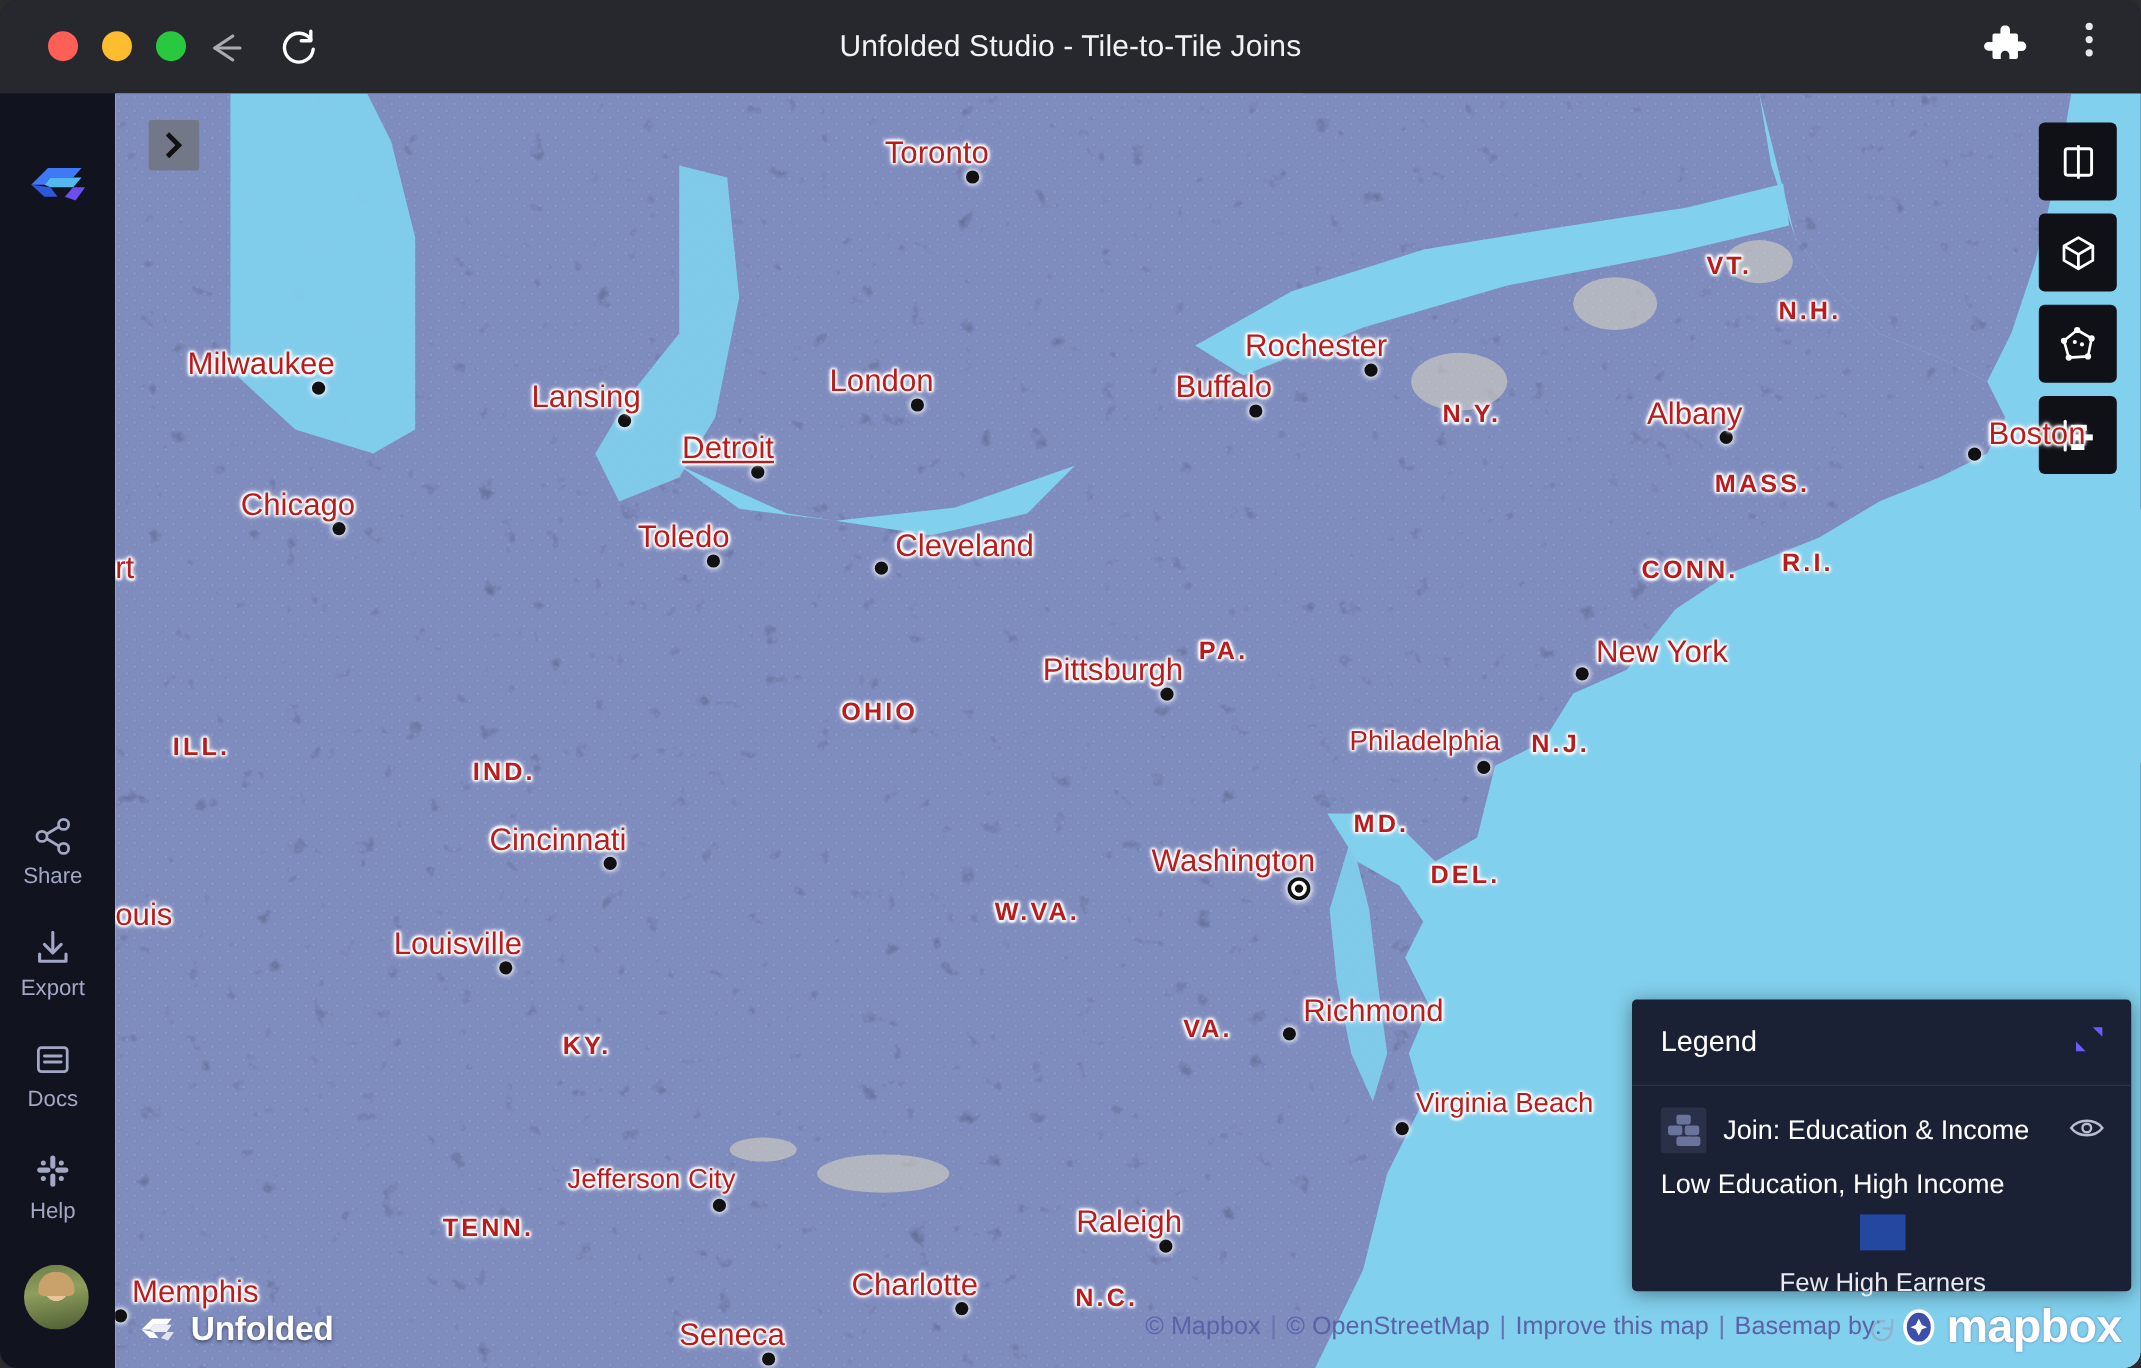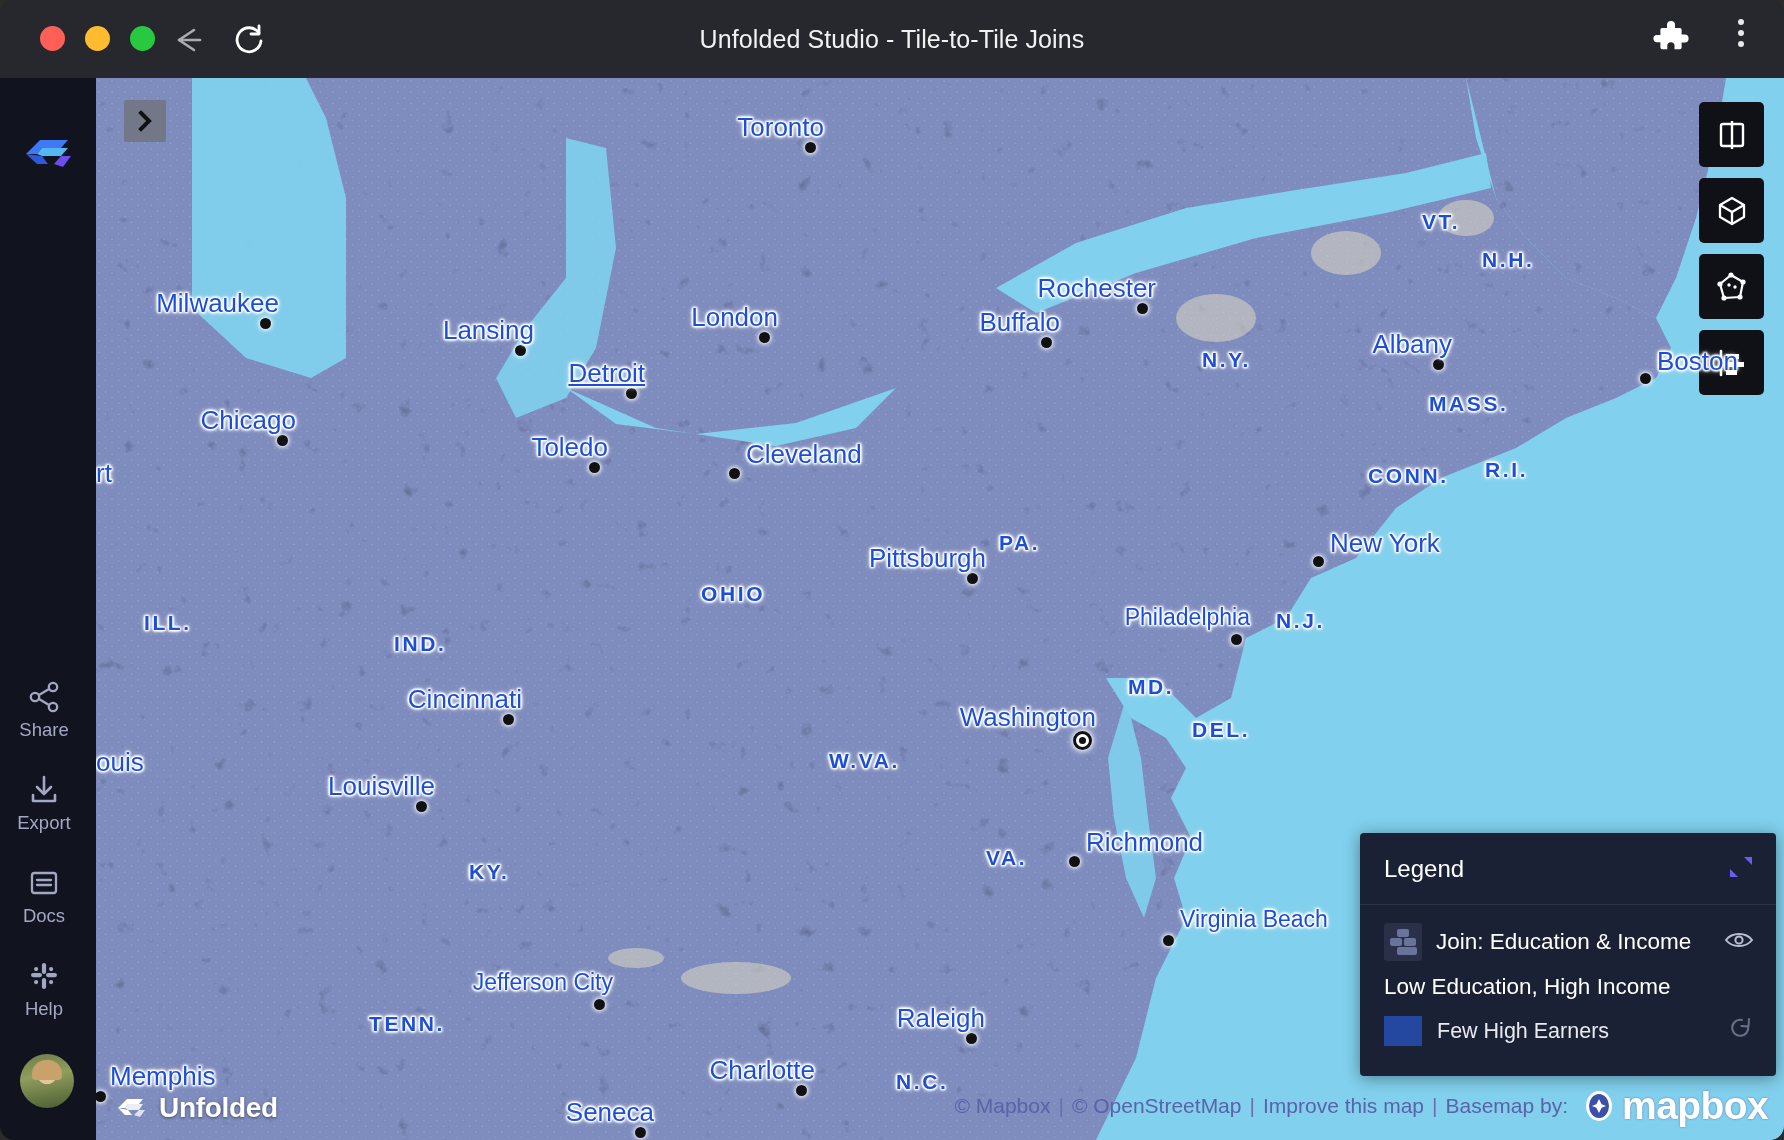--- a/index.html
+++ b/index.html
@@ -79,21 +79,21 @@
     position: absolute; left: 96px; top: 78px;
     width: 1688px; height: 1062px;
     background: #81d0ed;
     overflow: hidden;
     border-radius: 0 0 14px 0;
   }
   #map-canvas { position: absolute; inset: 0; }
 
   .city-label, .state-label {
     position: absolute;
-    color: #1d4ed8;
+    color: #b91c1c;
     white-space: nowrap;
     text-shadow:
       0 0 3px #fff, 0 0 3px #fff, 0 0 4px #fff, 0 0 6px #fff,
       1px 1px 2px #fff, -1px -1px 2px #fff, 1px -1px 2px #fff, -1px 1px 2px #fff;
     pointer-events: none;
   }
   .city-label { font-size: 26px; }
   .city-label.sm { font-size: 23px; }
   .state-label { font-size: 21px; font-weight: bold; letter-spacing: 2.6px; }
   .city-dot {
@@ -167,21 +167,21 @@
   #layer-row { display: flex; align-items: center; gap: 14px; }
   #layer-thumb {
     width: 38px; height: 38px; border-radius: 3px; background: #2a3047;
     position: relative; flex: 0 0 auto;
   }
   .hexdot { position: absolute; width: 12px; height: 8px; background: #69739b; border-radius: 2px; }
   #layer-name { font-size: 22.5px; color: #fff; flex: 1 1 auto; }
   #eye-btn { cursor: pointer; flex: 0 0 auto; }
   #field-name { font-size: 22.5px; color: #fff; margin: 13px 0 12px; }
   .legend-row {
-    display: flex; align-items: center; gap: 15px; height: 38px;
+    display: flex; align-items: center; gap: 15px; height: 38px; flex-direction: column;
   }
   .swatch { width: 38px; height: 30px; flex: 0 0 auto; }
   .legend-row .lr-label { font-size: 21.5px; color: #e9eaf0; flex: 1 1 auto; }
   .lr-reset { cursor: pointer; flex: 0 0 auto; opacity: .62; }
 </style>
 </head>
 <body>
 
 <div id="window">
 
@@ -466,21 +466,21 @@
         <div class="city-dot" style="left: 700px; top: 1007px;"></div>
         <div class="city-label" style="left: auto; top: 977px; right: 969px;">Charlotte</div>
         <div class="city-dot" style="left: 539px; top: 1049px;"></div>
         <div class="city-label" style="left: auto; top: 1019px; right: 1130px;">Seneca</div>
         <div class="city-dot" style="left: -1px; top: 1013px;"></div>
         <div class="city-label" style="left: 14px; top: 983px;">Memphis</div>
         <div class="city-label" style="left: 0px; top: 380px;">rt</div>
         <div class="city-label" style="left: 0px; top: 669px;">ouis</div>
         <div class="state-label" style="left: 1326px; top: 132px;">VT.</div>
         <div class="state-label" style="left: 1386px; top: 170px;">N.H.</div>
-        <div class="state-label" style="left: 1089px; top: 270px; padding-left: 17px;">N.Y.</div>
+        <div class="state-label" style="left: 1089px; top: 256px; padding-left: 17px;">N.Y.</div>
         <div class="state-label" style="left: 1333px; top: 314px;">MASS.</div>
         <div class="state-label" style="left: 1272px; top: 386px;">CONN.</div>
         <div class="state-label" style="left: 1389px; top: 380px;">R.I.</div>
         <div class="state-label" style="left: 903px; top: 437px; margin-top: 16px;">PA.</div>
         <div class="state-label" style="left: 605px; top: 504px;">OHIO</div>
         <div class="state-label" style="left: 48px; top: 533px;">ILL.</div>
         <div class="state-label" style="left: 298px; top: 554px;">IND.</div>
         <div class="state-label" style="left: 1180px; top: 531px;">N.J.</div>
         <div class="state-label" style="left: 1000px; top: 597px; margin-left: 32px;">MD.</div>
         <div class="state-label" style="left: 1096px; top: 640px;">DEL.</div>

